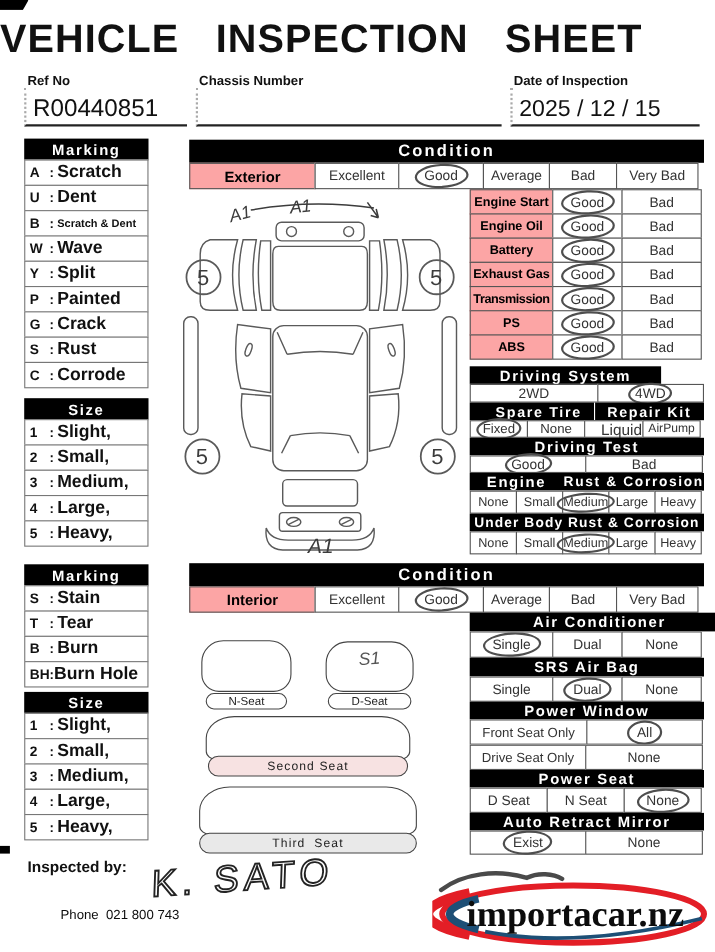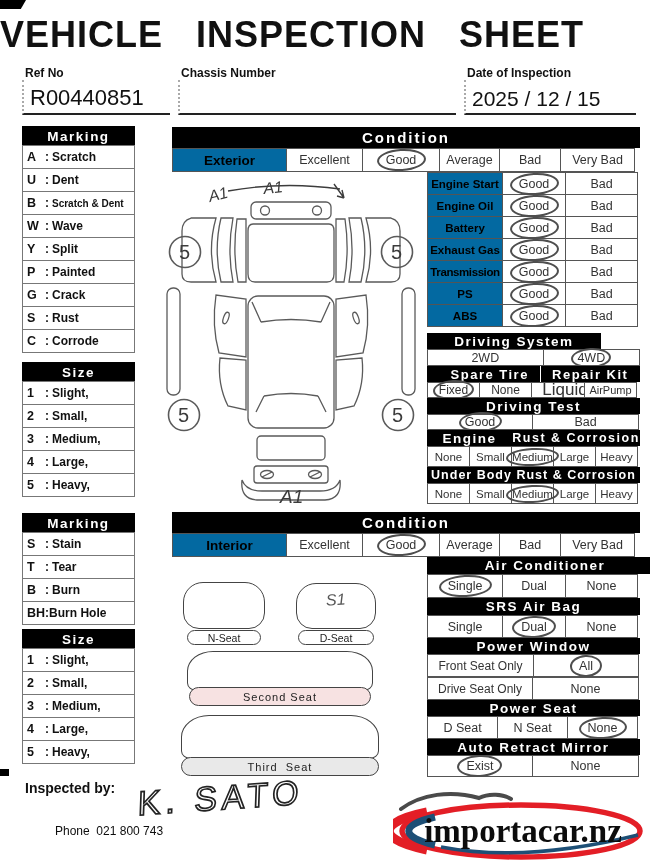--- a/index.html
+++ b/index.html
@@ -10,30 +10,30 @@
   .flabel{font-size:12px;font-weight:bold;}
   .fbox{border-left:2px dotted #aaa;border-bottom:2px solid #222;display:flex;align-items:flex-end;padding:0 0 2px 6px;}
   .fval{font-size:22px;}
   .bar{background:#000;color:#fff;display:flex;align-items:center;justify-content:center;
        font-weight:bold;font-size:13.5px;letter-spacing:1.5px;}
   .bigbar{font-size:15px;letter-spacing:2px;}
   .row{display:flex;}
   .cell{border:1px solid #555;background:#fff;display:flex;align-items:center;justify-content:center;
         box-sizing:border-box;font-size:12.5px;color:#333;}
   .cell + .cell{margin-left:-1px;}
-  .green{background:#0369a1;color:#000;font-weight:bold;}
+  .green{background:#fca5a5;color:#000;font-weight:bold;}
   .circ{position:relative;display:inline-block;padding:0 2px;}
   .circ::after{content:"";position:absolute;left:-7px;right:-7px;top:-4px;bottom:-4px;
        border:2.5px solid #4e4e4e;border-radius:50%;transform:rotate(-3deg);pointer-events:none;}
   .circ.tight::after{left:-4px;right:-4px;top:-3px;bottom:-3px;}
   .lrow{display:flex;align-items:center;border:1px solid #777;background:#fff;height:24px;
         box-sizing:border-box;padding-left:4px;margin-top:-1px;font-weight:bold;}
   .lcode{min-width:15px;font-size:12.5px;}
   .lsep{width:10px;text-align:center;font-size:12px;}
-  .llab{font-size:12px;}
+  .llab{font-size:16px;}
   .lrow.sm .llab{font-size:10px;}
   .seatback{border:1.6px solid #444;background:#fff;}
   .seatpill{border:1.4px solid #444;border-radius:9px;background:#fff;display:flex;
             align-items:center;justify-content:center;font-size:10.5px;color:#222;}
   .mark{background:#000;}
 </style>
 </head>
 <body>
 
 <div id="sheet">
@@ -232,21 +232,21 @@
     <div class="bar" style="width:106px;height:16px;font-size:13px;padding-left:13px;">Spare Tire</div>
     <div class="bar" style="width:107px;height:16px;font-size:13px;border-left:1px solid #fff;box-sizing:border-box;">Repair Kit</div>
   </div>
   <div class="abs row" style="left:427px;top:382px;width:213px;height:16px;">
     <div class="cell" style="width:53px;font-size:12px;">
         <span class="circ tight">Fixed</span>
       </div>
     <div class="cell" style="width:53px;font-size:12px;">
         <span>None</span>
       </div>
-    <div class="cell" style="width:54px;font-size:17px;padding-left:14px;">
+    <div class="cell" style="width:54px;font-size:14px;padding-left:14px;">
         <span>Liquid</span>
       </div>
     <div class="cell" style="width:53px;font-size:11px;">
         <span>AirPump</span>
       </div>
   </div>
   <div class="abs bar" style="left:427px;top:398px;width:213px;height:16px;">Driving Test</div>
   <div class="abs row" style="left:427px;top:414px;width:213px;height:16px;">
     <div class="cell" style="width:106px;">
         <span class="circ tight">Good</span>

